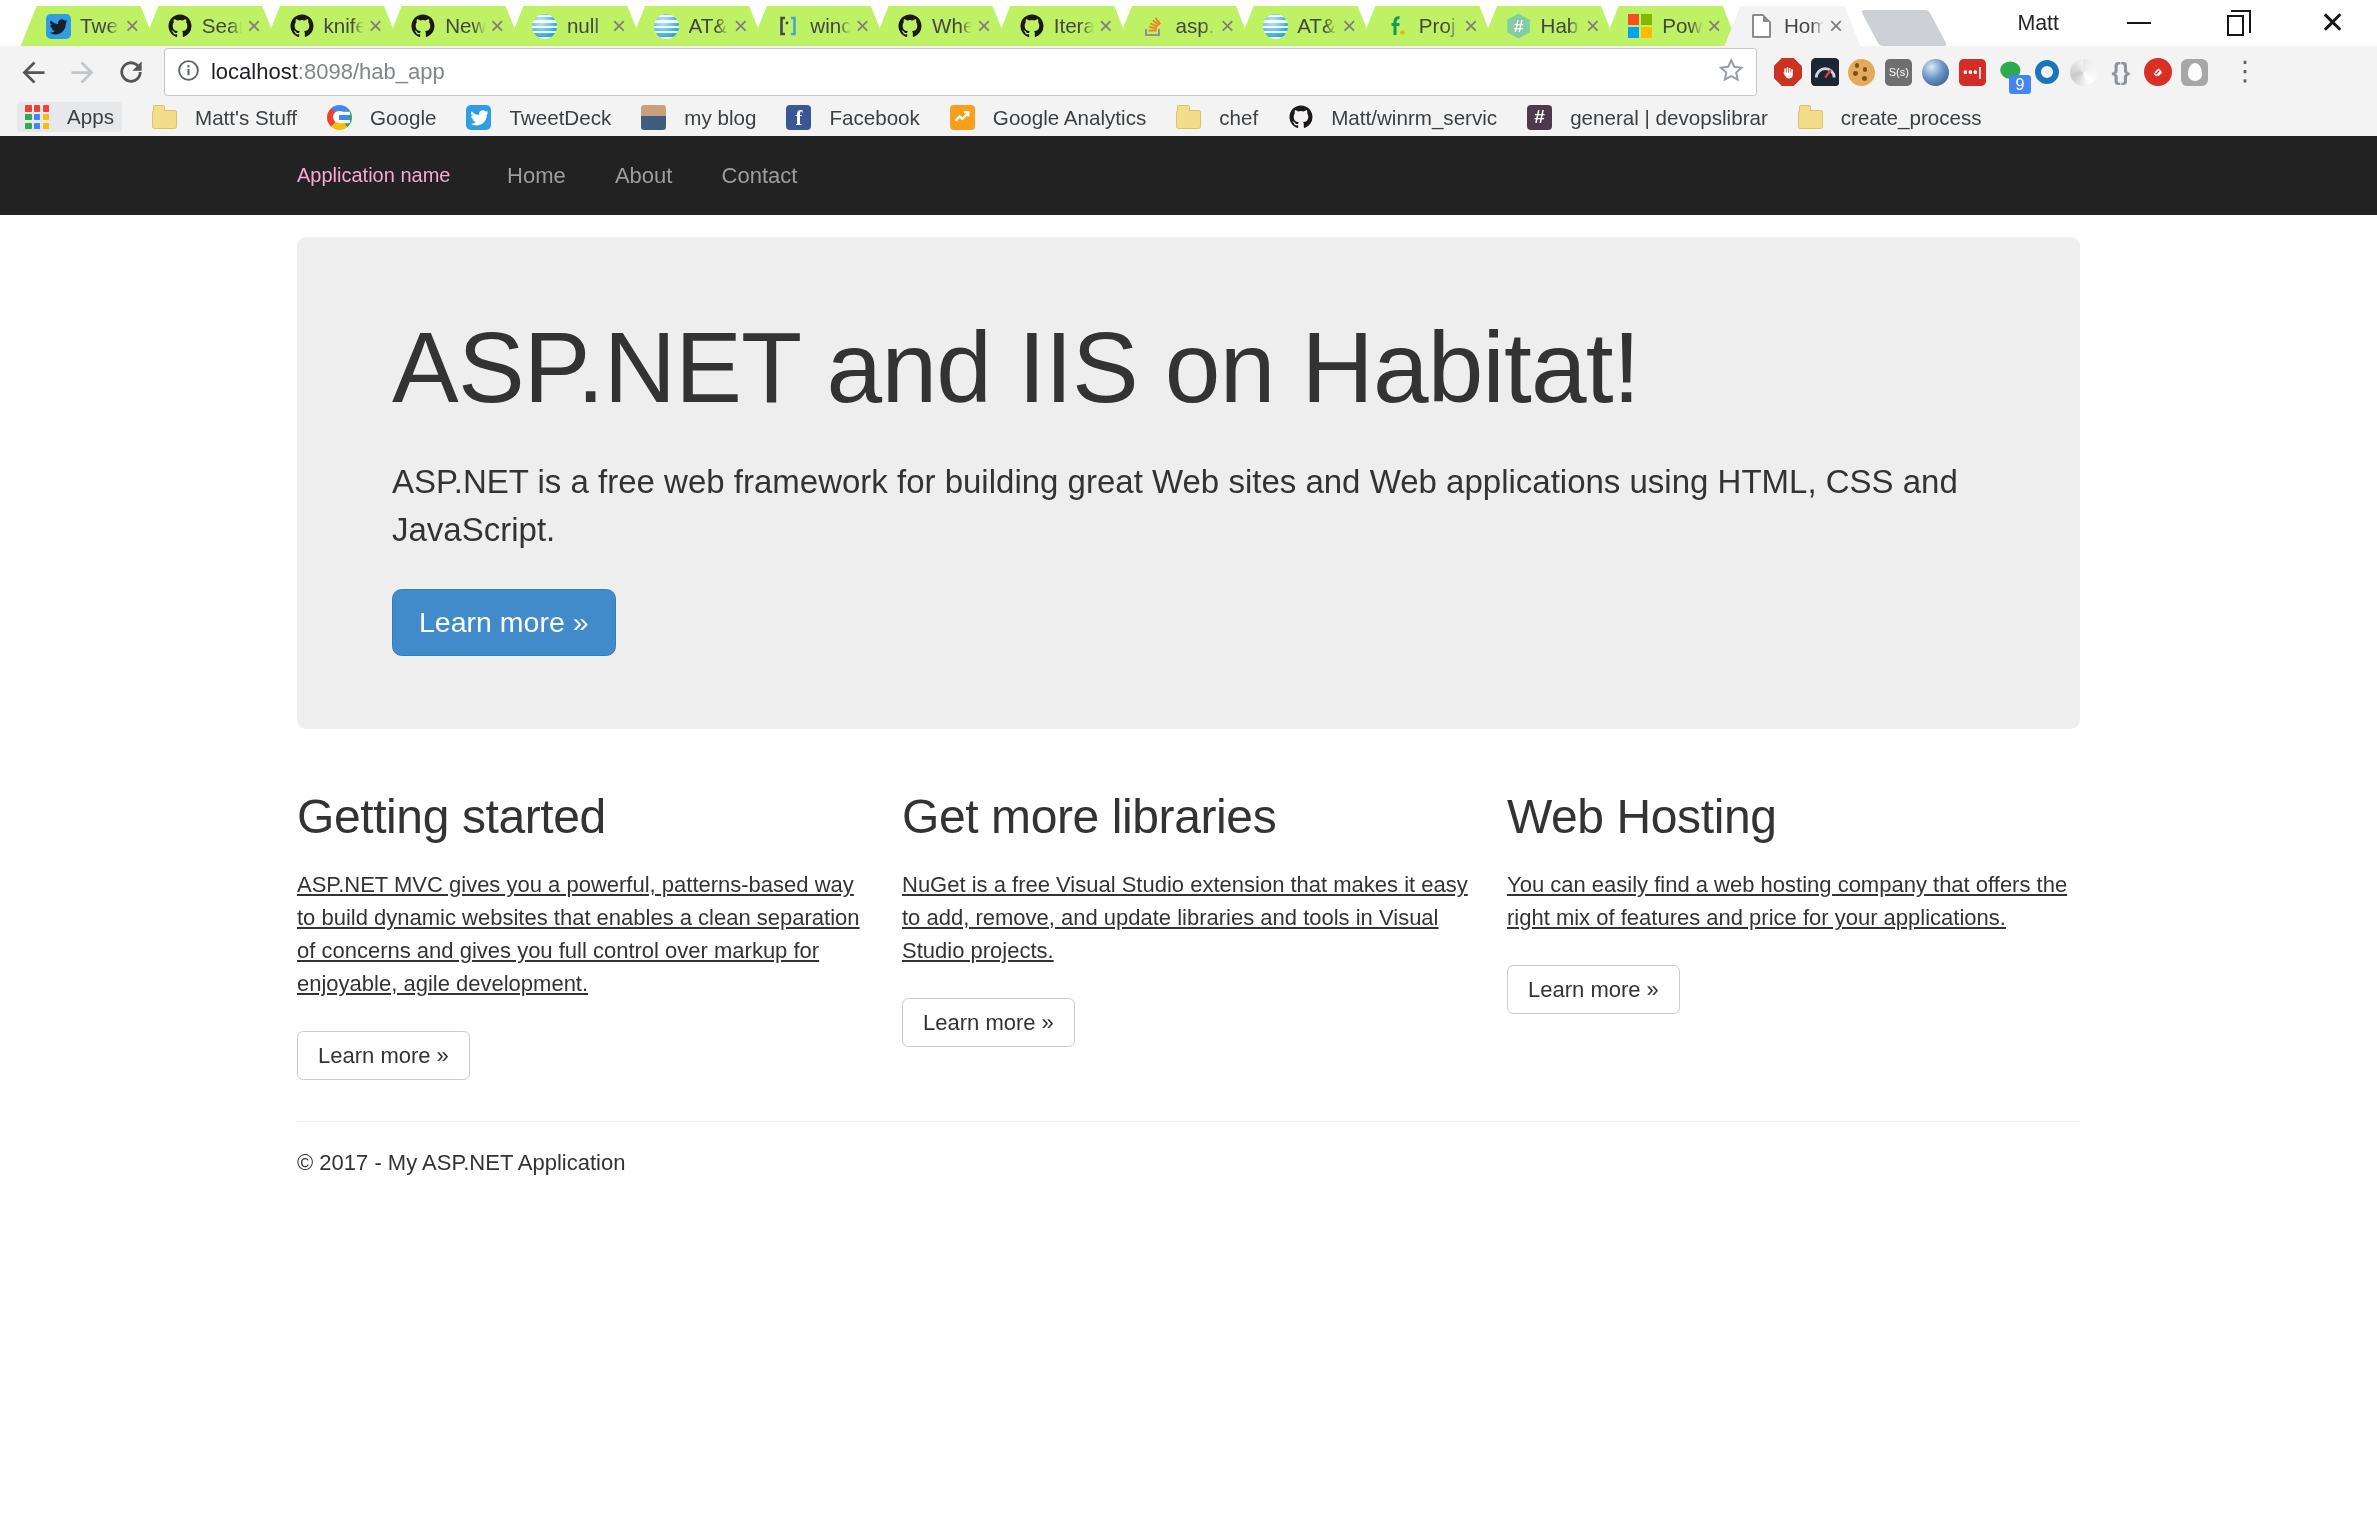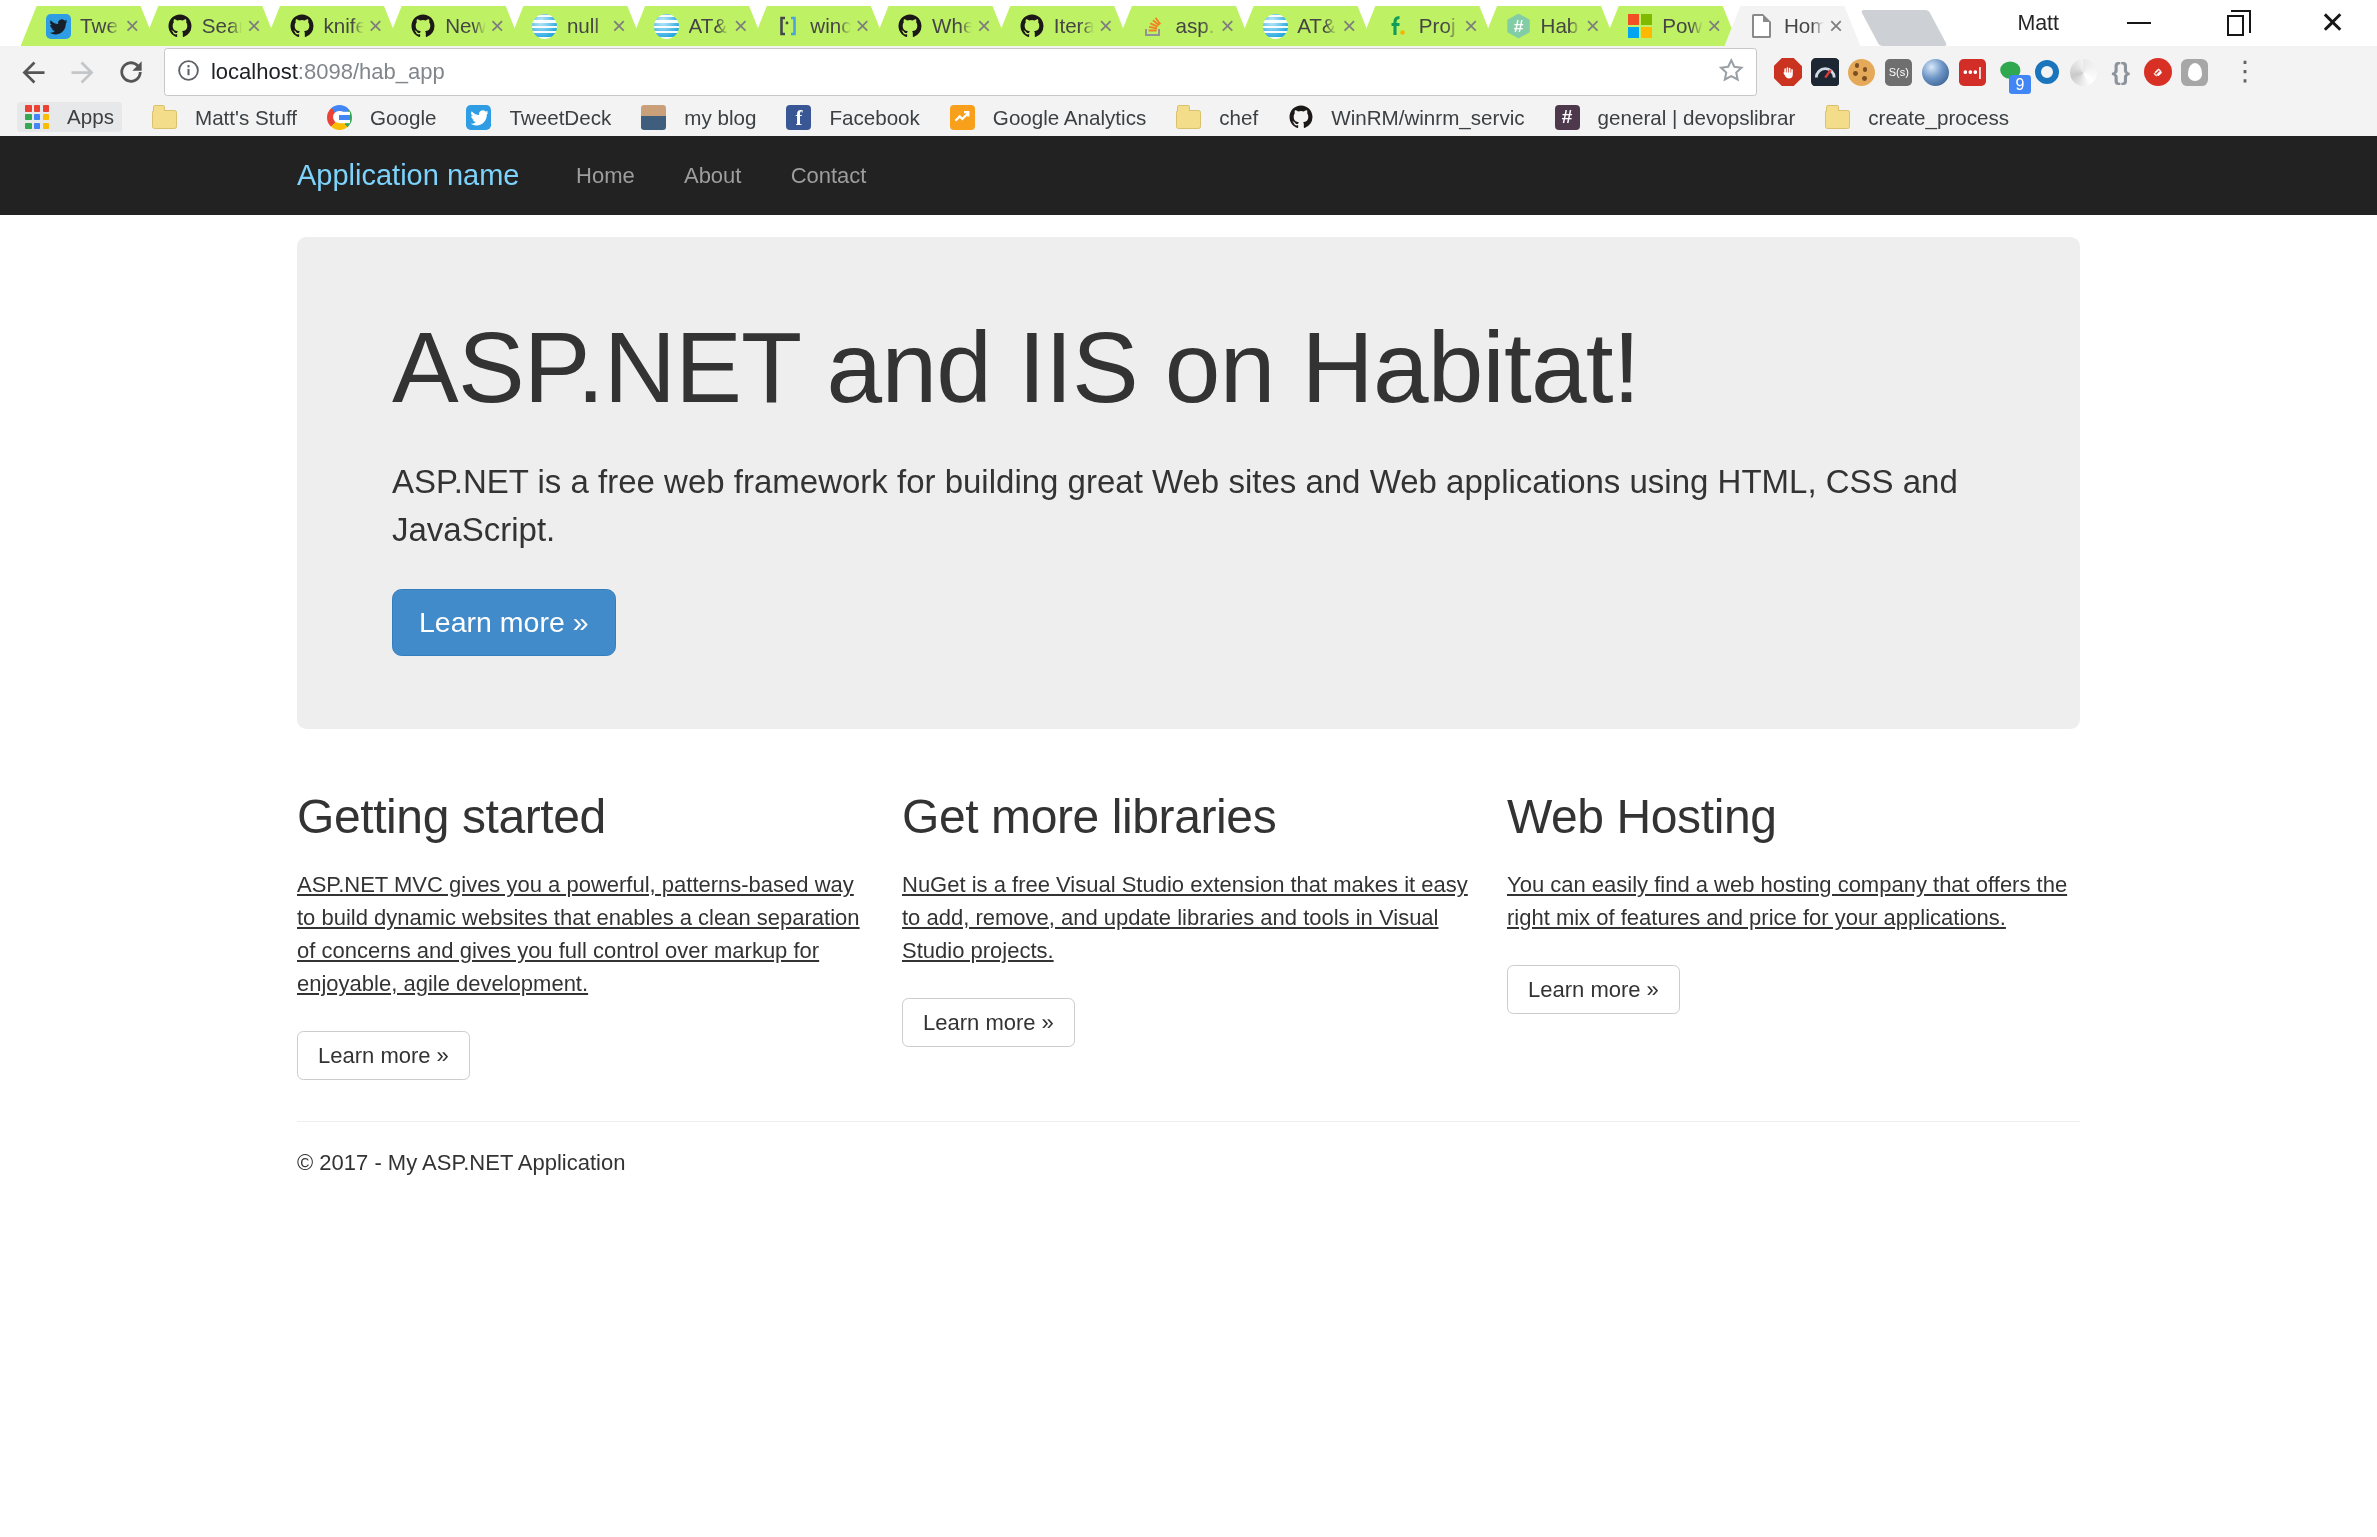--- a/index.html
+++ b/index.html
@@ -74,21 +74,21 @@
   .cookiec { width:27px; height:27px; border-radius:50%; background:#e5aa59; position:relative; overflow:hidden;}
   .cookiec i { position:absolute; width:4.8px; height:4.8px; border-radius:50%; background:#7c4f22; }
   .proxysq { width:27px; height:27px; border-radius:6.3px; background:#a7a7a7; display:flex; align-items:center; justify-content:center; }
   .proxysq i { width:14.3px; height:17.4px; background:#fff; border-radius:50% 50% 50% 50%/60% 60% 40% 40%; }
 
   
   .page { background:#fff; }
   .navbar { height:79px; background:#222; }
   .container { width:1831px; margin:0 auto; padding:0 24px; }
   .nav-inner { display:flex; align-items:center; height:79px; }
-  .brand { color:#7dd3fc; font-size:29px; margin-right:32px; }
+  .brand { color:#f9a8d4; font-size:20px; margin-right:32px; }
   .navlink { color:#9d9d9d; font-size:22px; padding:0 24.6px; }
   .page-gap { height:22px; }
   .jumbotron { background:#eee; border-radius:9.5px; padding:73px 95px 73px 95px; }
   .jumbotron h1 { font-size:100px; font-weight:400; color:#333; letter-spacing:-0.8px; }
   .jumbotron p { font-size:33px; color:#333; margin-top:33px; line-height:1.45; max-width:1680px; }
   .btn { display:inline-block; border-radius:9.5px; font-family:inherit; cursor:pointer; }
   .btn-primary { background:#428bca; border:1.6px solid #357ebd; color:#fff; font-size:28.5px; padding:16px 26px; margin-top:35px; }
   .btn-default { background:#fff; border:1.6px solid #ccc; color:#333; font-size:22px; padding:10.3px 20px; margin-top:14.3px; border-radius:6.3px; }
   .cols { display:grid; grid-template-columns:1fr 1fr 1fr; column-gap:32px; margin-top:60px; }
   .col h2 { font-size:48px; font-weight:400; color:#333; margin-bottom:24px; letter-spacing:-0.4px; }
@@ -414,21 +414,21 @@
           <span class="folder"></span>
         </span>
         <span class="bm-label">chef</span>
       </span>
       <span class="bm">
         <span class="fav">
           <svg viewBox="0 0 24 24" width="24" height="24">
             <path d="M12 .5C5.65.5.5 5.65.5 12c0 5.08 3.29 9.39 7.86 10.91.58.1.79-.25.79-.55v-2.12c-3.2.7-3.87-1.36-3.87-1.36-.52-1.33-1.28-1.68-1.28-1.68-1.04-.71.08-.7.08-.7 1.15.08 1.76 1.18 1.76 1.18 1.03 1.75 2.69 1.25 3.34.95.1-.74.4-1.25.72-1.54-2.55-.29-5.23-1.28-5.23-5.68 0-1.26.45-2.28 1.18-3.09-.12-.29-.51-1.46.11-3.05 0 0 .96-.31 3.15 1.18a10.9 10.9 0 015.74 0c2.18-1.49 3.14-1.18 3.14-1.18.63 1.59.23 2.76.12 3.05.73.81 1.18 1.83 1.18 3.09 0 4.41-2.69 5.38-5.25 5.66.41.36.77 1.05.77 2.13v3.16c0 .3.2.66.8.55A11.5 11.5 0 0023.5 12C23.5 5.65 18.35.5 12 .5z" fill="#1b1817"></path>
           </svg>
         </span>
-        <span class="bm-label">WinRM/winrm_servic</span>
+        <span class="bm-label">Matt/winrm_servic</span>
       </span>
       <span class="bm">
         <span class="fav">
           <span class="sq" style="background:#4d394b;border-radius:4px">
             <b style="color:#fff;font-size:19px">#</b>
           </span>
         </span>
         <span class="bm-label">general | devopslibrar</span>
       </span>
       <span class="bm">

